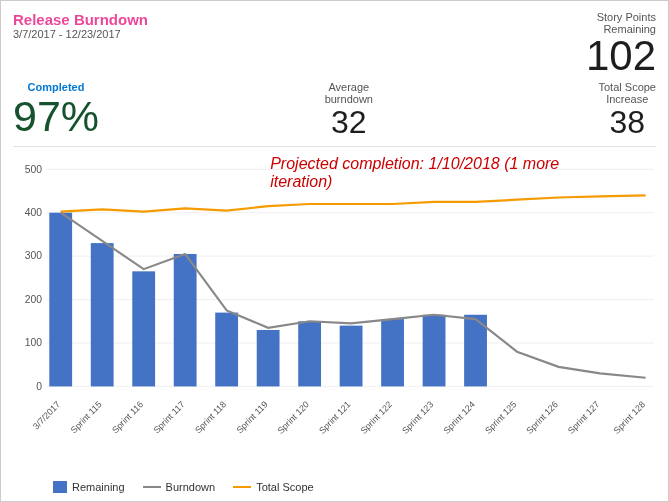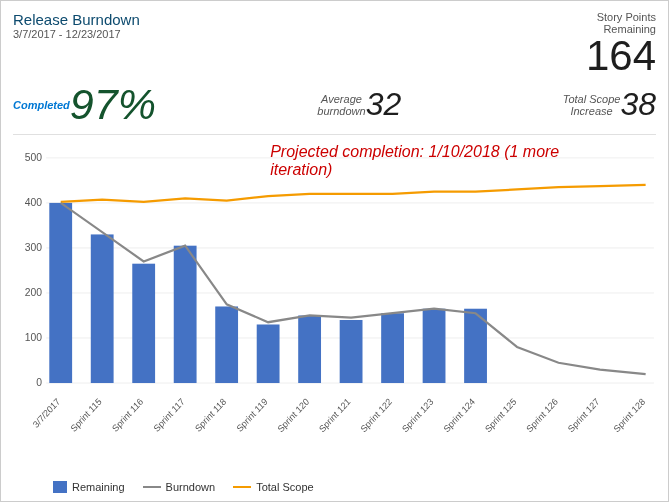--- a/index.html
+++ b/index.html
@@ -21,22 +21,22 @@
     }
     .header {
       display: flex;
       justify-content: space-between;
       align-items: flex-start;
       margin-bottom: 4px;
     }
     .title-block {}
     .title {
       font-size: 15px;
-      font-weight: 400;
-      color: #0c4a6e;
+      font-weight: 700;
+      color: #ec4899;
     }
     .subtitle {
       font-size: 11px;
       color: #555;
     }
     .story-points-block {
       text-align: right;
       margin-left: 42px;
     }
     .story-points-label {
@@ -53,23 +53,22 @@
     }
     .metrics {
       display: flex;
       justify-content: space-between;
       margin-bottom: 4px;
       border-bottom: 1px solid #e0e0e0;
       padding-bottom: 6px;
     }
     .metric {
       display: flex;
-      flex-direction: row;
+      flex-direction: column;
       align-items: center;
-      font-style: italic;
     }
     .metric-label {
       font-size: 11px;
       color: #555;
       text-align: center;
     }
     .metric-value {
       font-size: 32px;
       font-weight: 300;
       color: #1e1e1e;
@@ -134,21 +133,21 @@
 
 <div class="container">
   <div class="header">
     <div class="title-block">
       <div class="title">Release Burndown</div>
       <div class="subtitle">3/7/2017 - 12/23/2017</div>
     </div>
     <div class="story-points-block">
       <span class="story-points-label">Story Points</span>
       <span class="story-points-label">Remaining</span>
-      <span class="story-points-value">164</span>
+      <span class="story-points-value">102</span>
     </div>
   </div>
 
   <div class="metrics">
     <div class="metric metric-completed">
       <span class="metric-label">Completed</span>
       <span class="metric-value" style="font-size:43px;color:#14532d;">97%</span>
     </div>
     <div class="metric">
       <span class="metric-label">Average<br>burndown</span>

